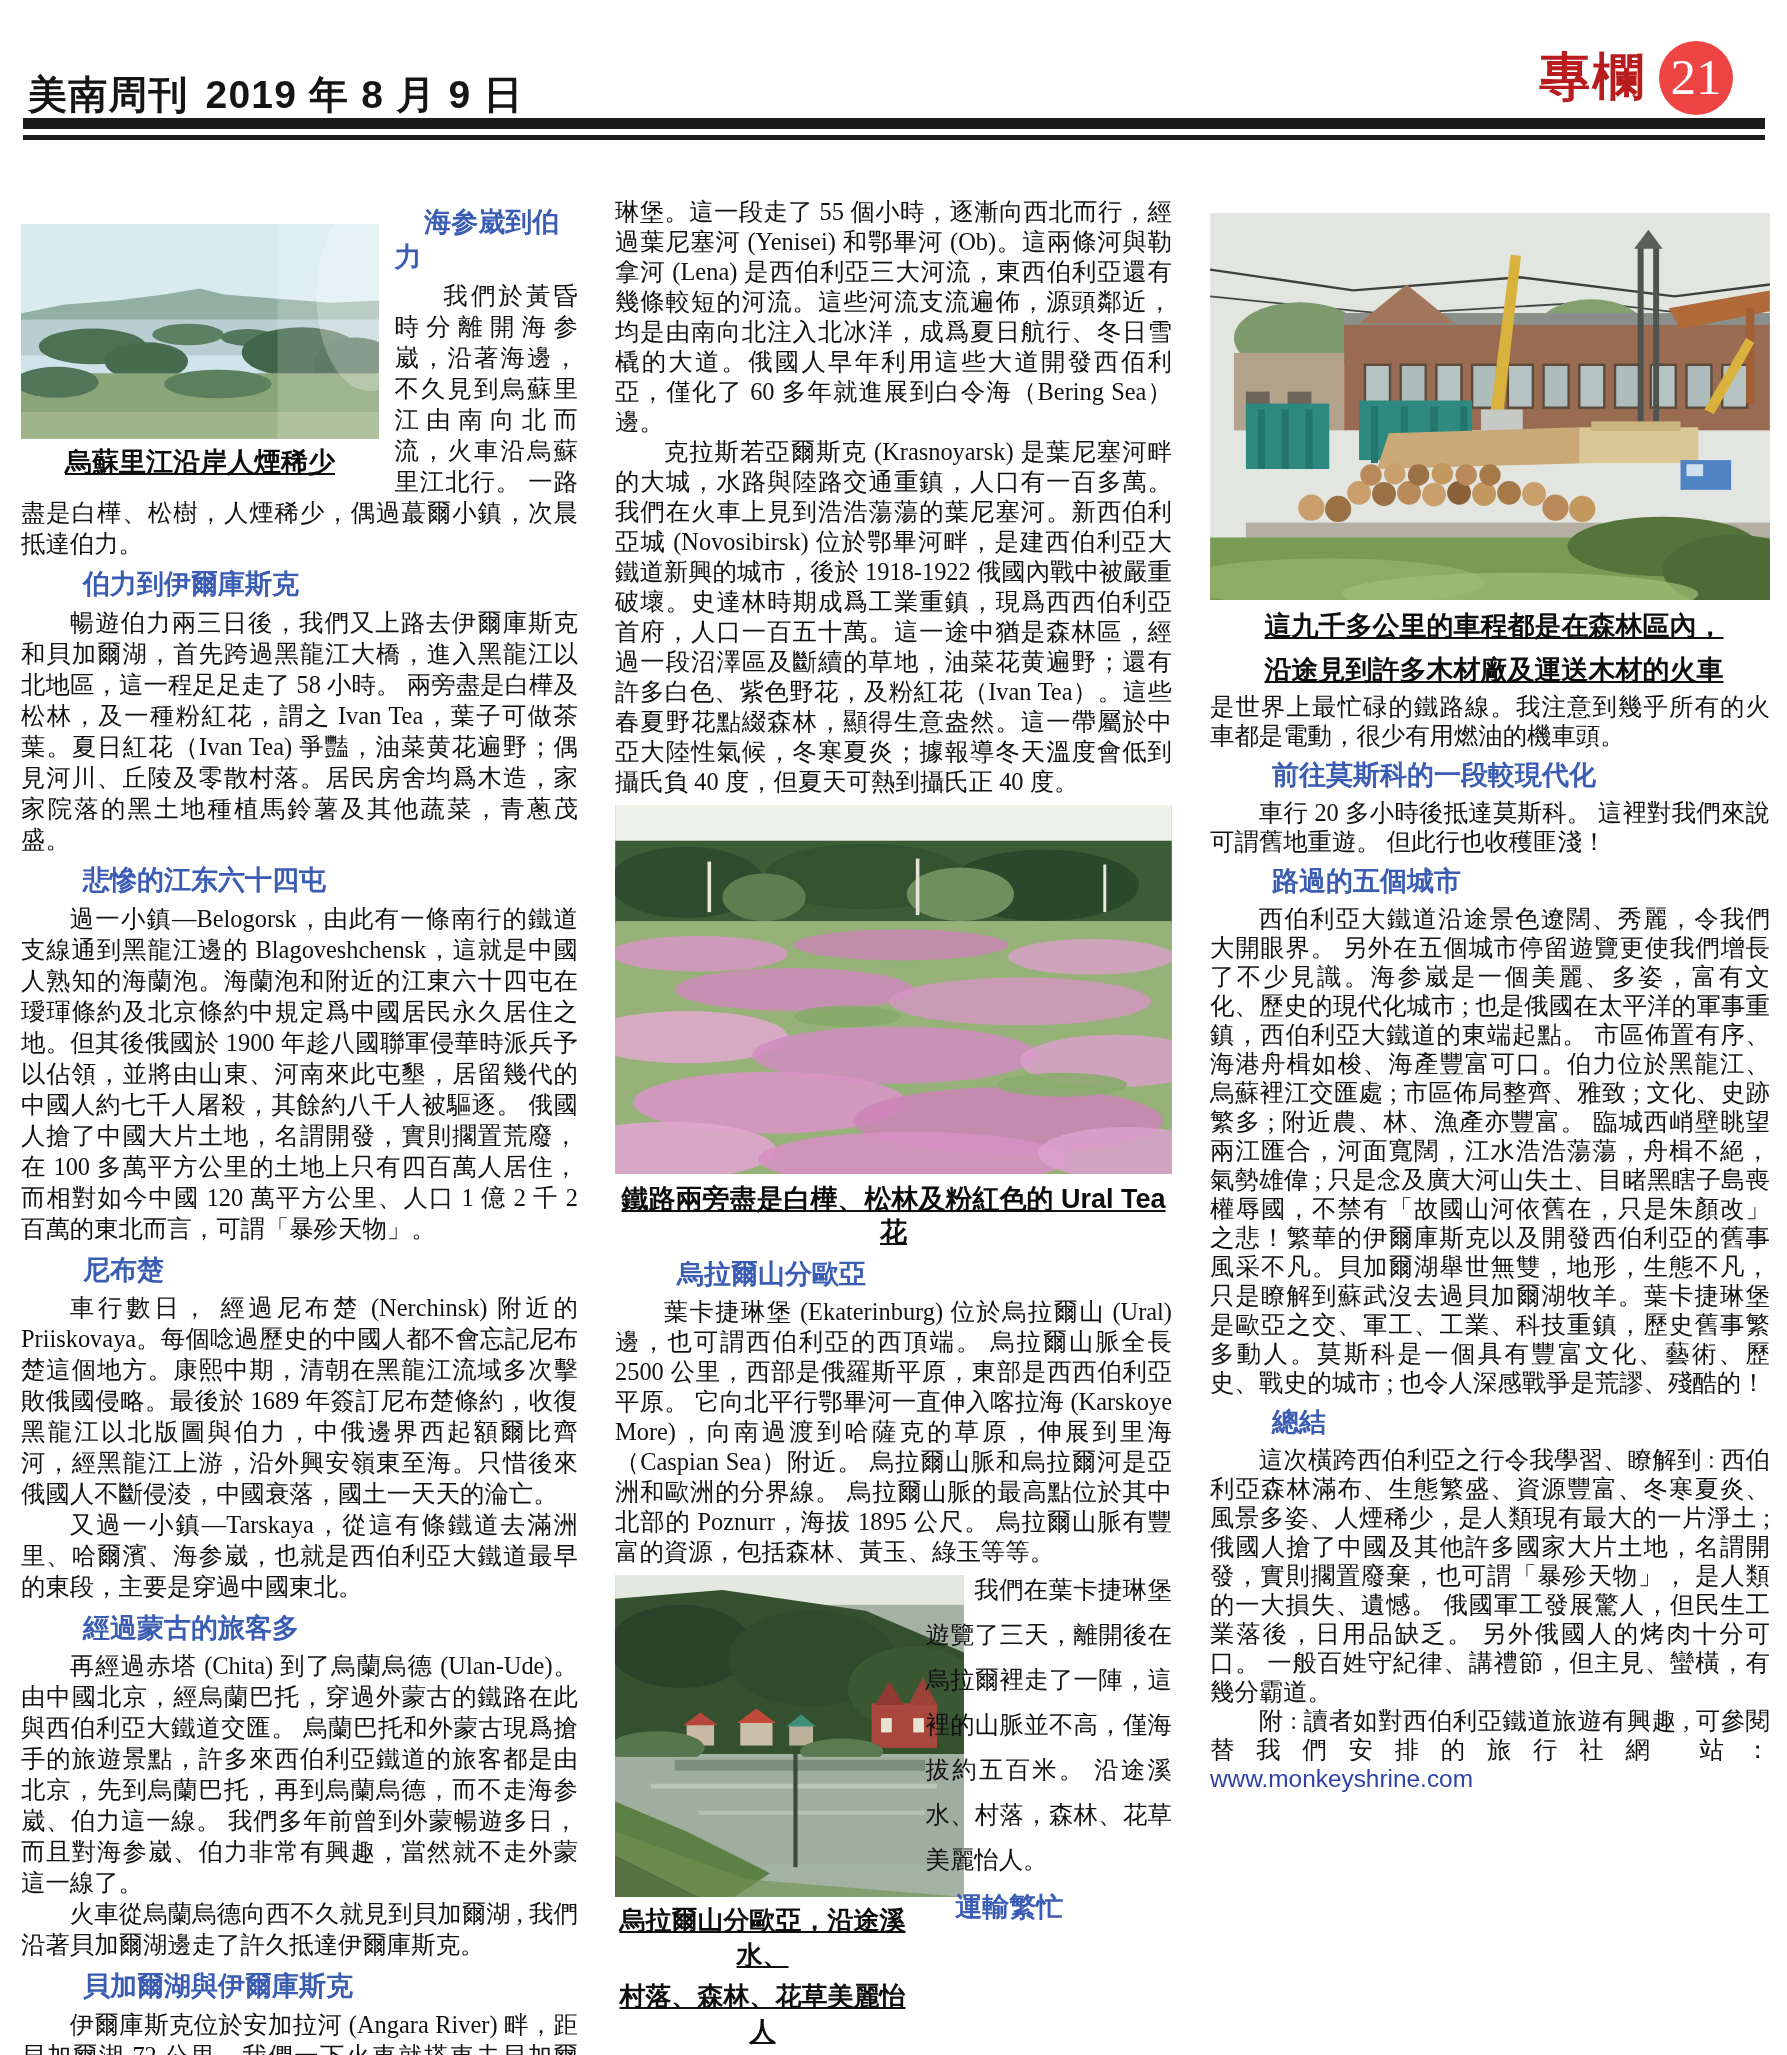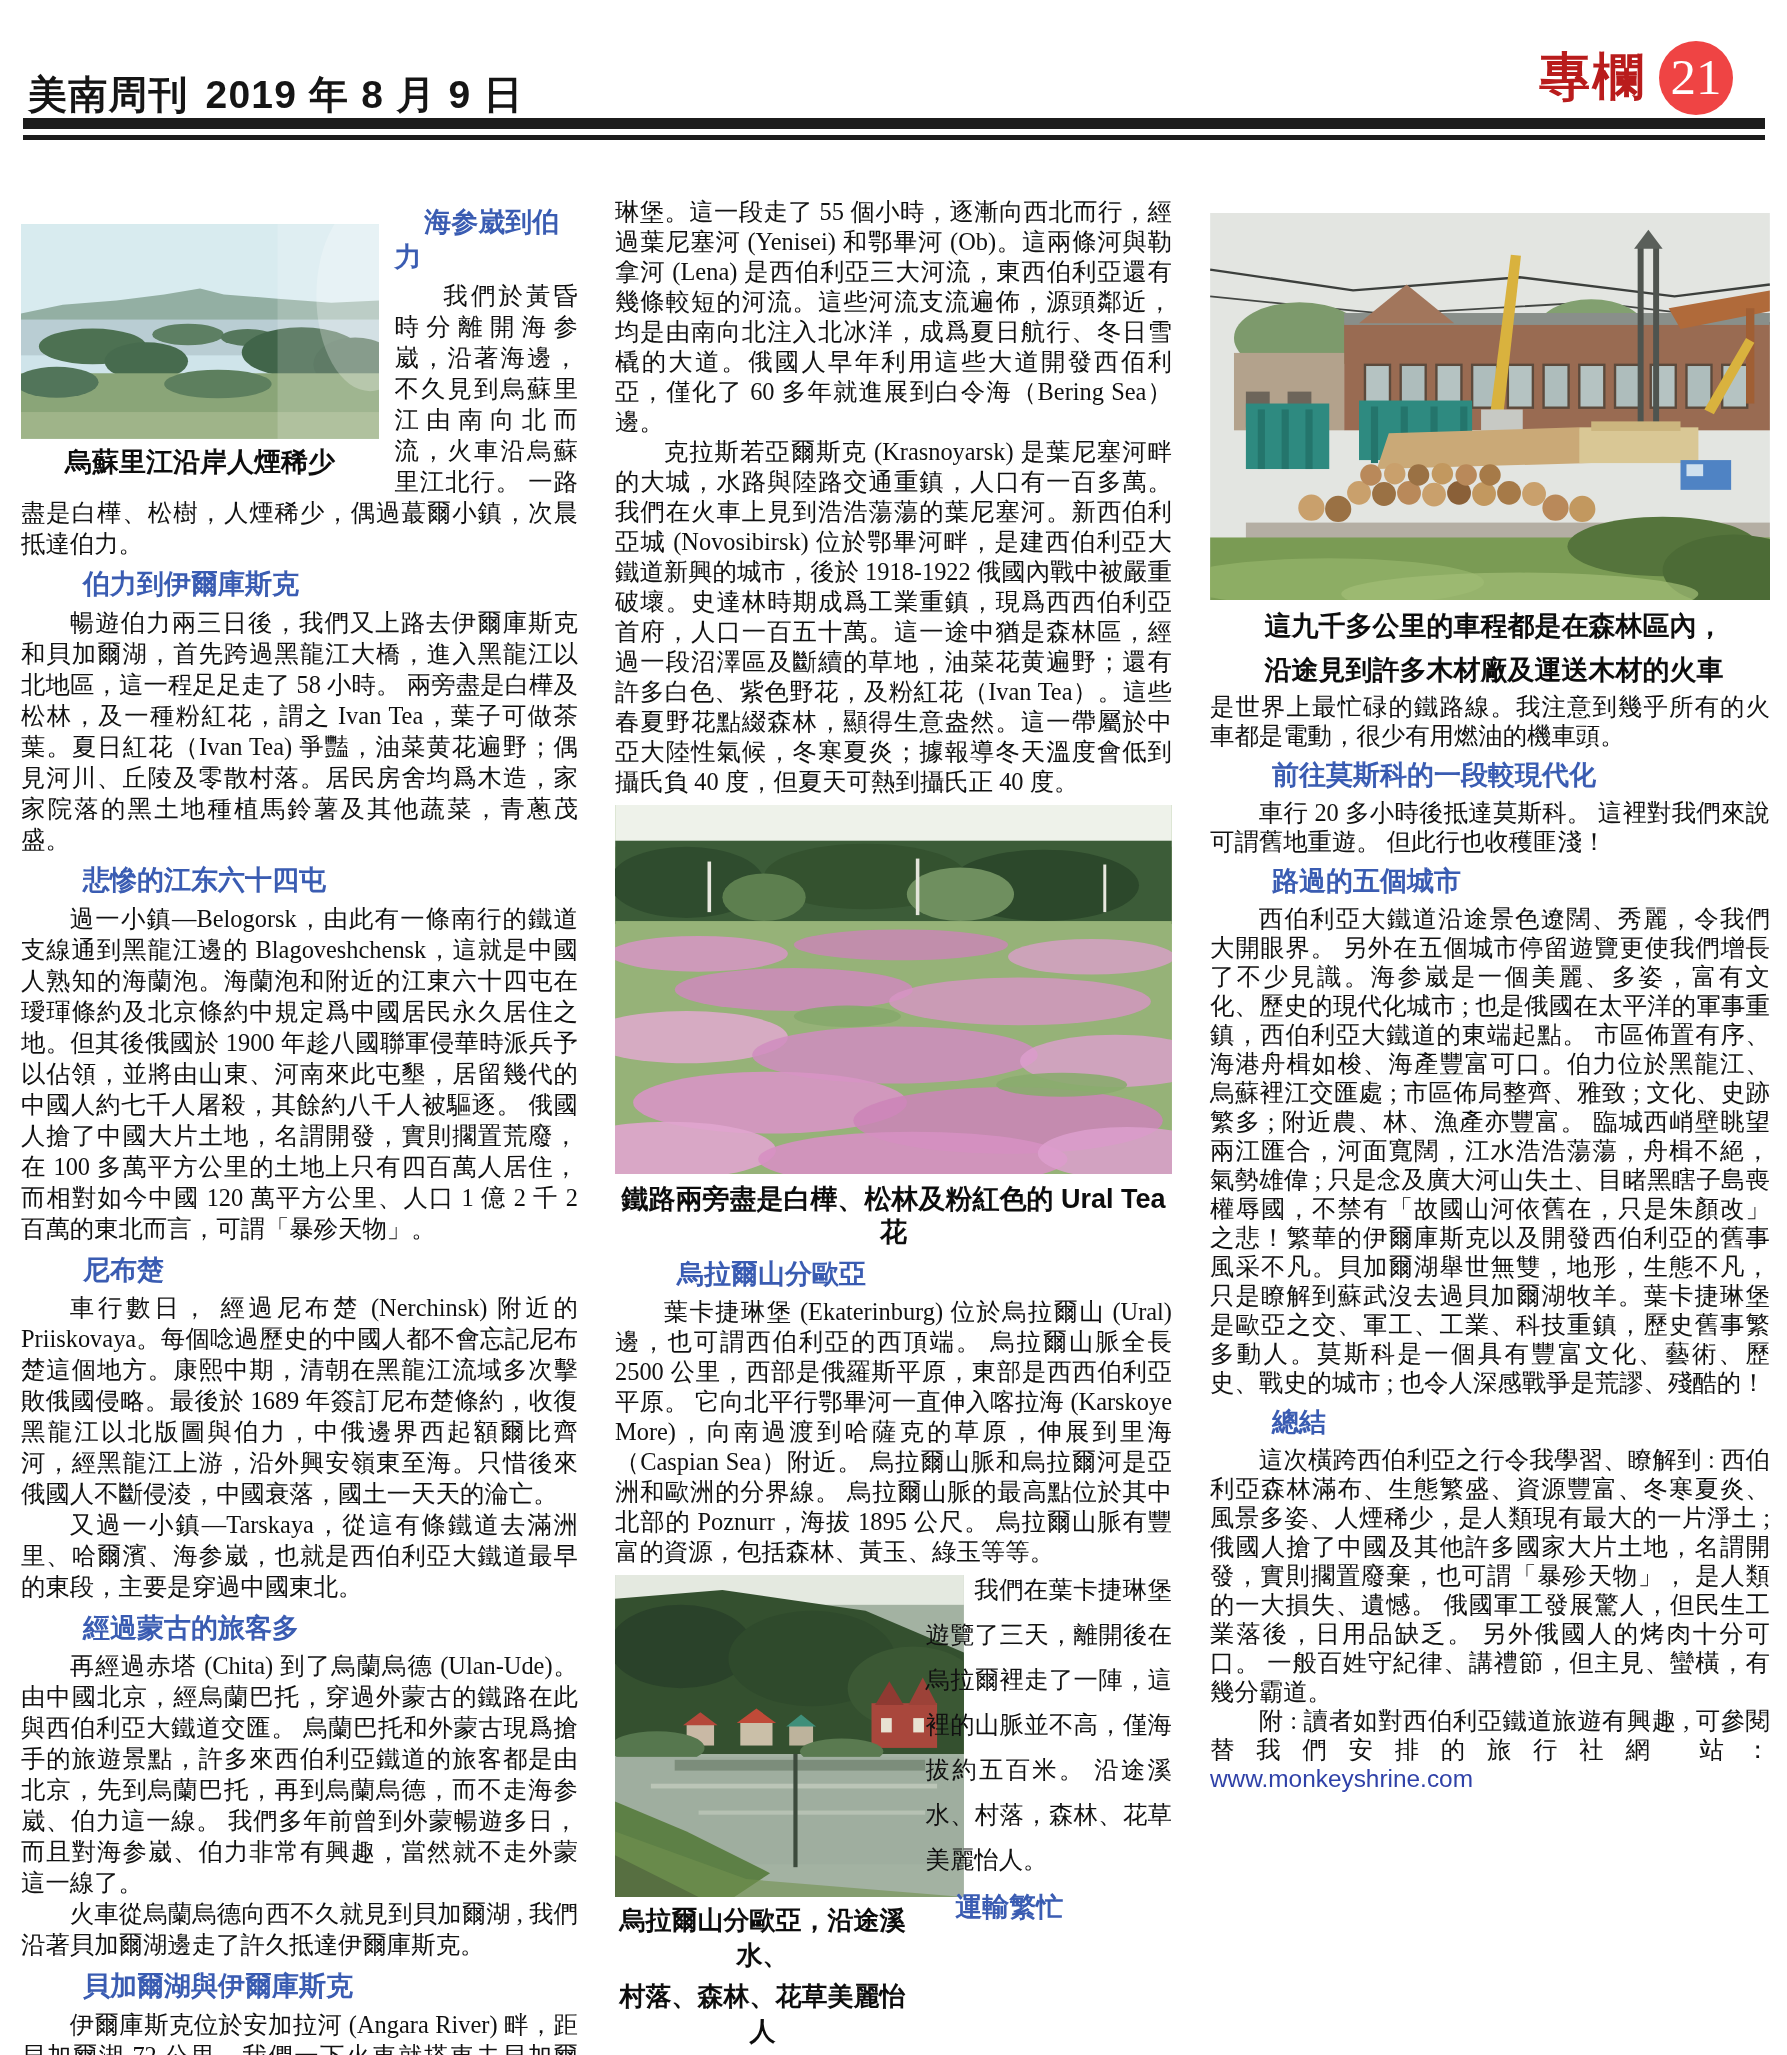--- a/index.html
+++ b/index.html
@@ -49,21 +49,21 @@
     font-family:"Liberation Sans","DejaVu Sans",sans-serif;
     font-weight:bold; color:#3a5cb2; font-size:27px; line-height:35px;
     margin:8.3px 0 4.8px 0; text-indent:2.3em; text-align:left;
   }
   .bh.ti1 { text-indent:1.1em; }
 
   .cap {
     font-family:"Liberation Sans","DejaVu Sans",sans-serif;
     font-weight:bold; color:#0d0d0d; text-align:center; text-indent:0;
   }
-  figure { margin:0; padding:0; }
+  figure { margin:0; padding:0;text-decoration:underline; }
   .fig-left1 { float:left; width:358px; margin:27px 15.5px 3.6px 0; }
   .fig-left1 .cap { font-size:27px; line-height:33px; margin-top:7.2px; }
   .fig-full2 { width:557px; margin:8.3px 0 2.4px 0; }
   .fig-full2 .cap { font-size:27px; line-height:33px; margin-top:8.3px; }
   .fig-left3 { float:left; width:295px; margin:8.3px 15.5px 0 0; }
   .fig-left3 .cap { font-size:26px; line-height:35px; margin-top:6px; }
   .fig-full4 { width:568px; margin:15.5px 0 3.6px 0; }
   .fig-full4 .cap { font-size:27px; line-height:36px; margin-top:8.3px; }
   svg { display:block; }
 

